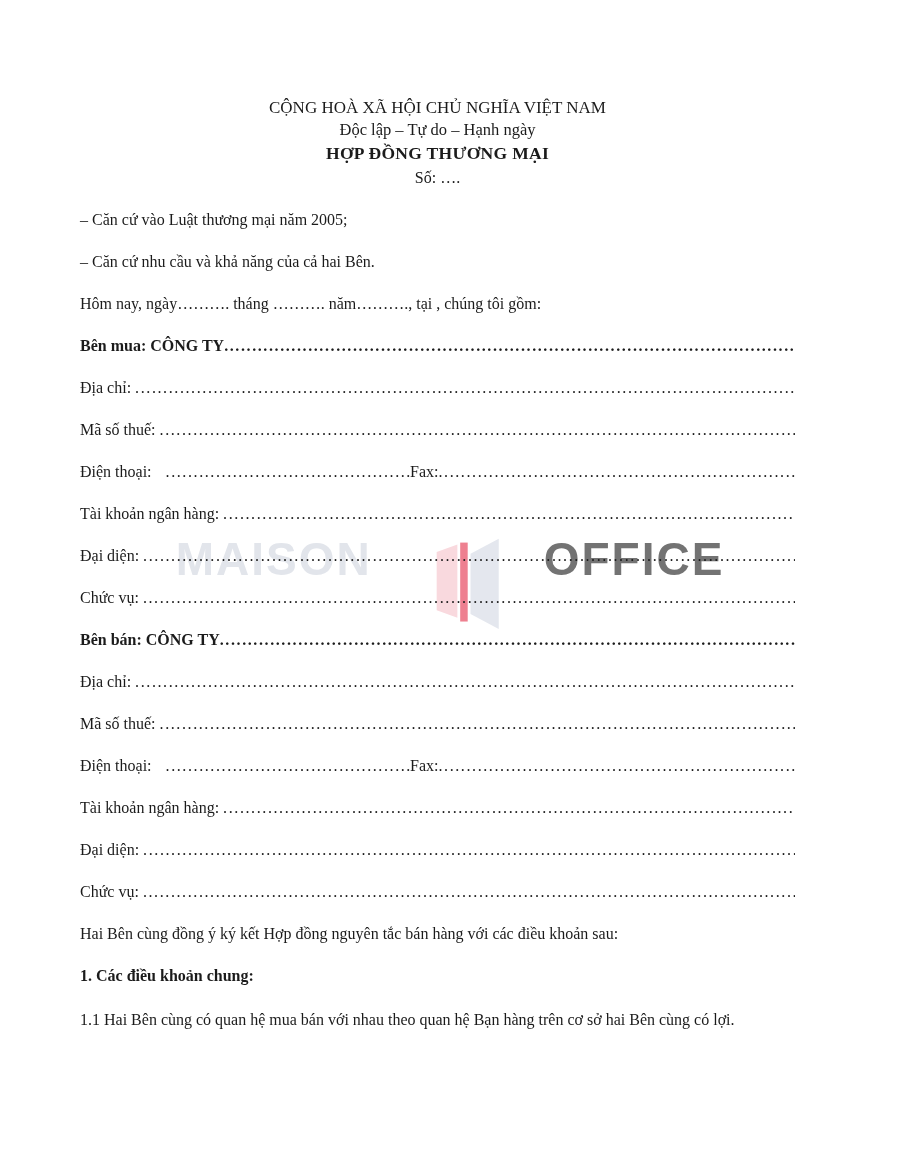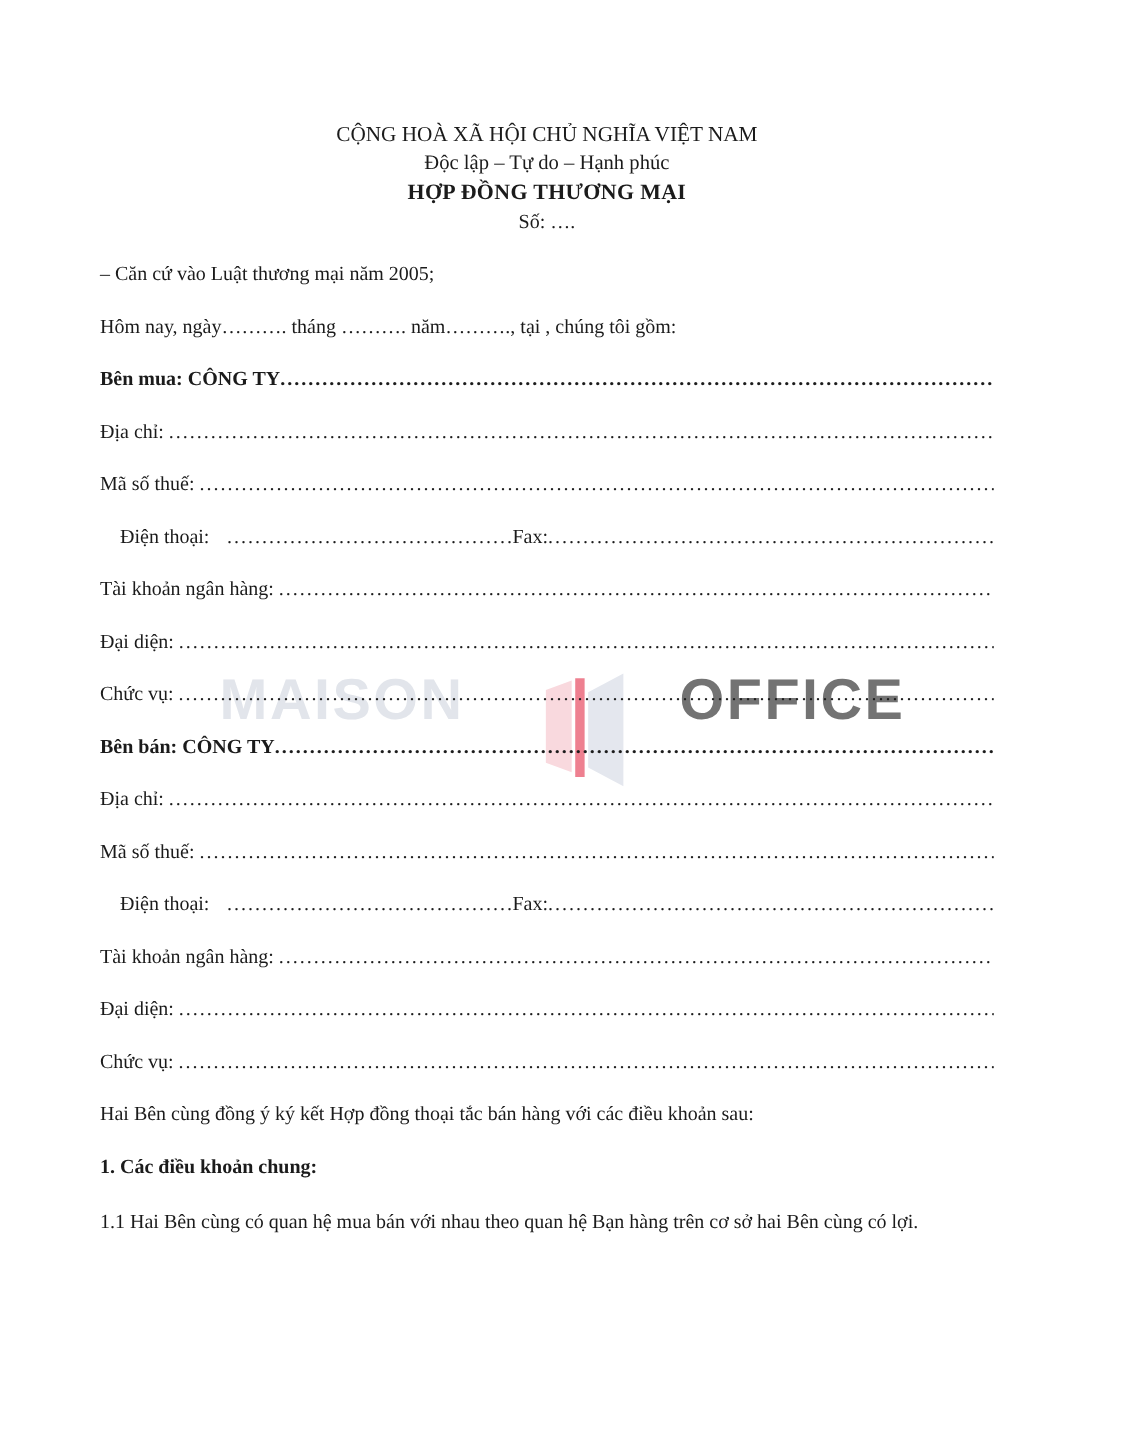--- a/index.html
+++ b/index.html
@@ -51,21 +51,21 @@
   .motto      { font-size: 16.5px; line-height: 22px; }
   .separator  { font-size: 15px;   line-height: 20px; margin-bottom: 16px; letter-spacing: -1px; }
   .doc-title  { font-size: 17.5px; line-height: 24px; font-weight: bold; margin-bottom: 2px; letter-spacing: 0.3px; }
   .doc-number { font-size: 16px;   line-height: 22px; margin-bottom: 20px; }
 
   .para { line-height: 21px; margin-bottom: 21px; }
   .row  { display: flex; align-items: baseline; line-height: 21px; margin-bottom: 21px; }
   .bold { font-weight: bold; }
   .lbl  { white-space: nowrap; padding-right: 4px; }
   .lbl.tight { padding-right: 0; }
-  .lbl.wide  { padding-right: 14px; margin-left: 16px; }
+  .lbl.wide  { padding-right: 14px; }
   .dots {
     flex: 1 1 auto;
     overflow: hidden;
     white-space: nowrap;
     letter-spacing: 1.6px;
   }
   .seg1 {
     flex: 0 0 330px;
     width: 330px;
     display: flex;
@@ -85,25 +85,26 @@
       <polygon points="12,17 34,9 34,87 12,79" fill="#f9d9de"></polygon>
       <polygon points="37,7 45,7 45,91 37,91" fill="#ee8090"></polygon>
       <polygon points="48,19 78,3 78,99 48,83" fill="#e4e7ee"></polygon>
     </svg>
     <span class="wm-word" style="color: #737373;">OFFICE</span>
   </div>
 
   <div class="content">
 
     <div class="center nat-title">CỘNG HOÀ XÃ HỘI CHỦ NGHĨA VIỆT NAM</div>
-    <div class="center motto">Độc lập – Tự do – Hạnh phúc</div>
+    <div class="center motto">Độc lập – Tự do – Hạnh ngày</div>
     <div class="center doc-title">HỢP ĐỒNG THƯƠNG MẠI</div>
     <div class="center doc-number">Số: ….</div>
 
     <p class="para">– Căn cứ vào Luật thương mại năm 2005;</p>
+    <p class="para">– Căn cứ nhu cầu và khả năng của cả hai Bên.</p>
     <p class="para">Hôm nay, ngày………. tháng ………. năm………., tại , chúng tôi gồm:</p>
 
     <div class="row bold">
       <span class="lbl tight">Bên mua: CÔNG TY</span>
       <span class="dots">........................................................................................................................................................................................................................................................</span>
     </div>
     <div class="row">
       <span class="lbl">Địa chỉ:</span>
       <span class="dots">........................................................................................................................................................................................................................................................</span>
     </div>
@@ -158,18 +159,18 @@
     </div>
     <div class="row">
       <span class="lbl">Đại diện:</span>
       <span class="dots">........................................................................................................................................................................................................................................................</span>
     </div>
     <div class="row">
       <span class="lbl">Chức vụ:</span>
       <span class="dots">........................................................................................................................................................................................................................................................</span>
     </div>
 
-    <p class="para">Hai Bên cùng đồng ý ký kết Hợp đồng thoại tắc bán hàng với các điều khoản sau:</p>
+    <p class="para">Hai Bên cùng đồng ý ký kết Hợp đồng nguyên tắc bán hàng với các điều khoản sau:</p>
     <p class="para bold">1. Các điều khoản chung:</p>
     <p class="para clause">1.1 Hai Bên cùng có quan hệ mua bán với nhau theo quan hệ Bạn hàng trên cơ sở hai Bên cùng có lợi.</p>
 
   </div>
 </div>
 
 </body></html>

